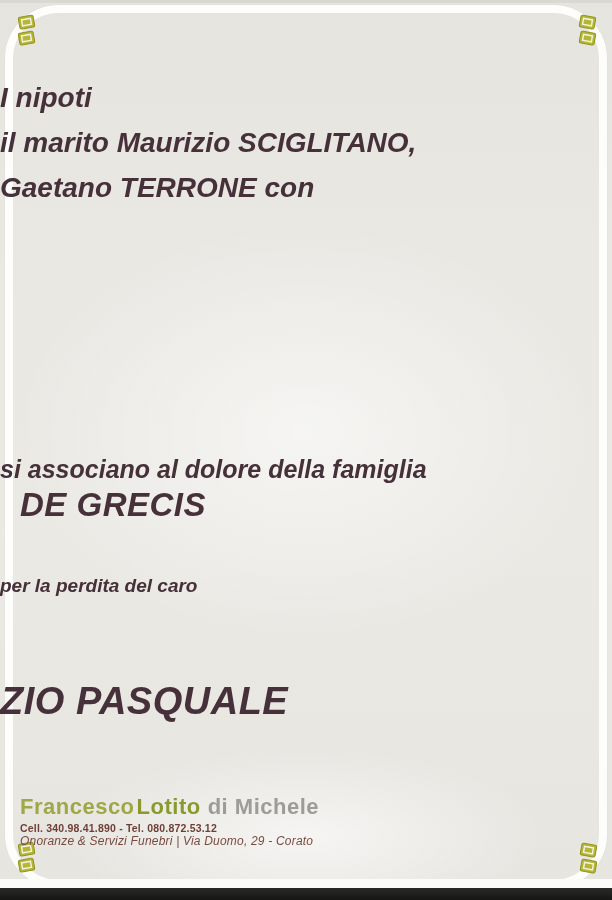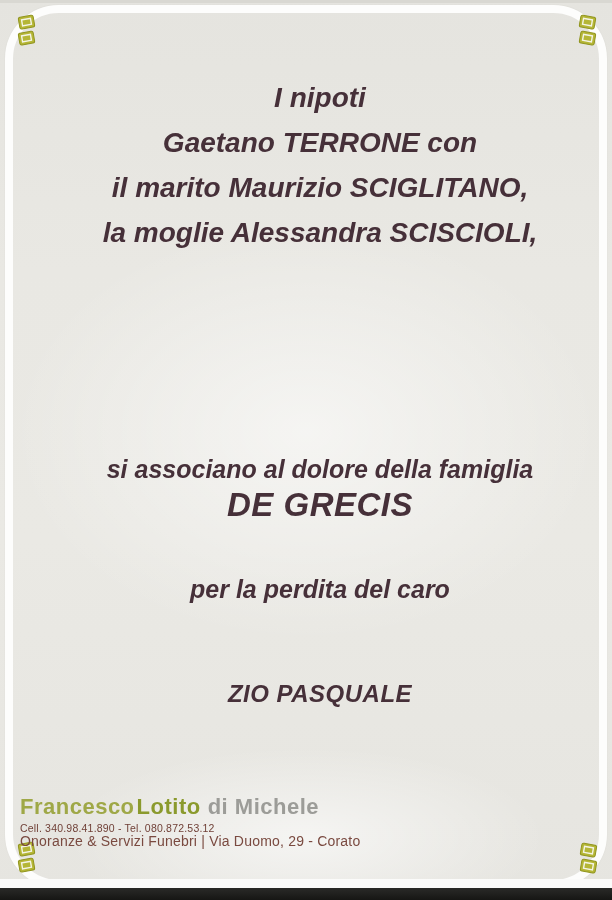--- a/index.html
+++ b/index.html
@@ -17,46 +17,45 @@
     border:8px solid #fdfdfc;border-radius:54px;
     box-shadow:0 0 2px rgba(0,0,0,.06);
     pointer-events:none;
   }
   .corner-emblem{position:absolute;width:24px;height:33px;}
   .corner-emblem.tl{top:14px;left:15px;}
   .corner-emblem.tr{top:14px;right:13px;transform:scaleX(-1);}
   .corner-emblem.bl{bottom:26px;left:15px;}
   .corner-emblem.br{bottom:25px;right:12px;transform:scaleX(-1);}
   .line{
-    position:absolute;left:0;right:0;text-align:center;
+    position:absolute;left:0;right:0;
     color:#463039;font-style:italic;font-weight:bold;
     white-space:nowrap;
-    padding-left:28px;
   }
   .names{top:75px;font-size:28px;line-height:45px;}
   .names div{height:45px;}
   .assoc{top:419px;font-size:25px;margin-top:36px;}
-  .family{top:486px;font-size:33px;letter-spacing:.5px;}
-  .loss{top:575px;font-size:25px;}
-  .deceased{top:680px;font-size:24px;letter-spacing:.5px;}
+  .family{top:486px;font-size:33px;letter-spacing:.5px;margin-left:20px;}
+  .loss{top:575px;font-size:19px;}
+  .deceased{top:680px;font-size:38px;letter-spacing:.5px;}
   .footer{
     position:absolute;left:0;right:0;top:794px;text-align:left;margin-left:20px;
   }
   .brand{
     font-size:22px;line-height:26px;letter-spacing:.5px;white-space:nowrap;
   }
   .brand .first{color:#9fa847;font-weight:bold;}
   .brand .last{color:#8b9a2d;font-weight:bold;margin-left:2px;}
   .brand .suffix{color:#9c9c98;font-weight:bold;margin-left:7px;}
   .contact{
-    margin-top:2px;font-size:10.5px;font-weight:normal;color:#6f3f36;
+    margin-top:2px;font-size:10.5px;font-weight:bold;color:#6f3f36;
     letter-spacing:.2px;line-height:13px;
   }
   .services{
-    font-size:14px;color:#7a4a40;letter-spacing:.2px;line-height:12px;
+    font-size:12px;color:#7a4a40;letter-spacing:.2px;line-height:12px;font-style:italic;
   }
   .bottom-bar{
     position:absolute;left:0;right:0;bottom:0;height:12px;
     background:linear-gradient(180deg,#2a2a28,#161614);
   }
   .bottom-white{
     position:absolute;left:0;right:0;bottom:12px;height:9px;background:#fbfbfa;
   }
 </style>
 </head>
@@ -102,23 +101,22 @@
     <rect x="7" y="5" width="9" height="6" fill="none" stroke="#f4f4e6" stroke-width="1.4"></rect>
   </g>
   <g transform="rotate(-10 12 24)">
     <rect x="4" y="18" width="15" height="12" rx="2" fill="#b5b636" stroke="#91951f" stroke-width="1"></rect>
     <rect x="7" y="21" width="9" height="6" fill="none" stroke="#f4f4e6" stroke-width="1.4"></rect>
   </g>
 </svg>
 
 <div class="line names">
   <div>I nipoti</div>
+  <div>il marito Maurizio SCIGLITANO,</div>
   <div>Gaetano TERRONE con</div>
-  <div>il marito Maurizio SCIGLITANO,</div>
-  <div>la moglie Alessandra SCISCIOLI,</div>
 </div>
 
 <div class="line assoc">si associano al dolore della famiglia</div>
 
 <div class="line family">DE GRECIS</div>
 
 <div class="line loss">per la perdita del caro</div>
 
 <div class="line deceased">ZIO PASQUALE</div>
 

